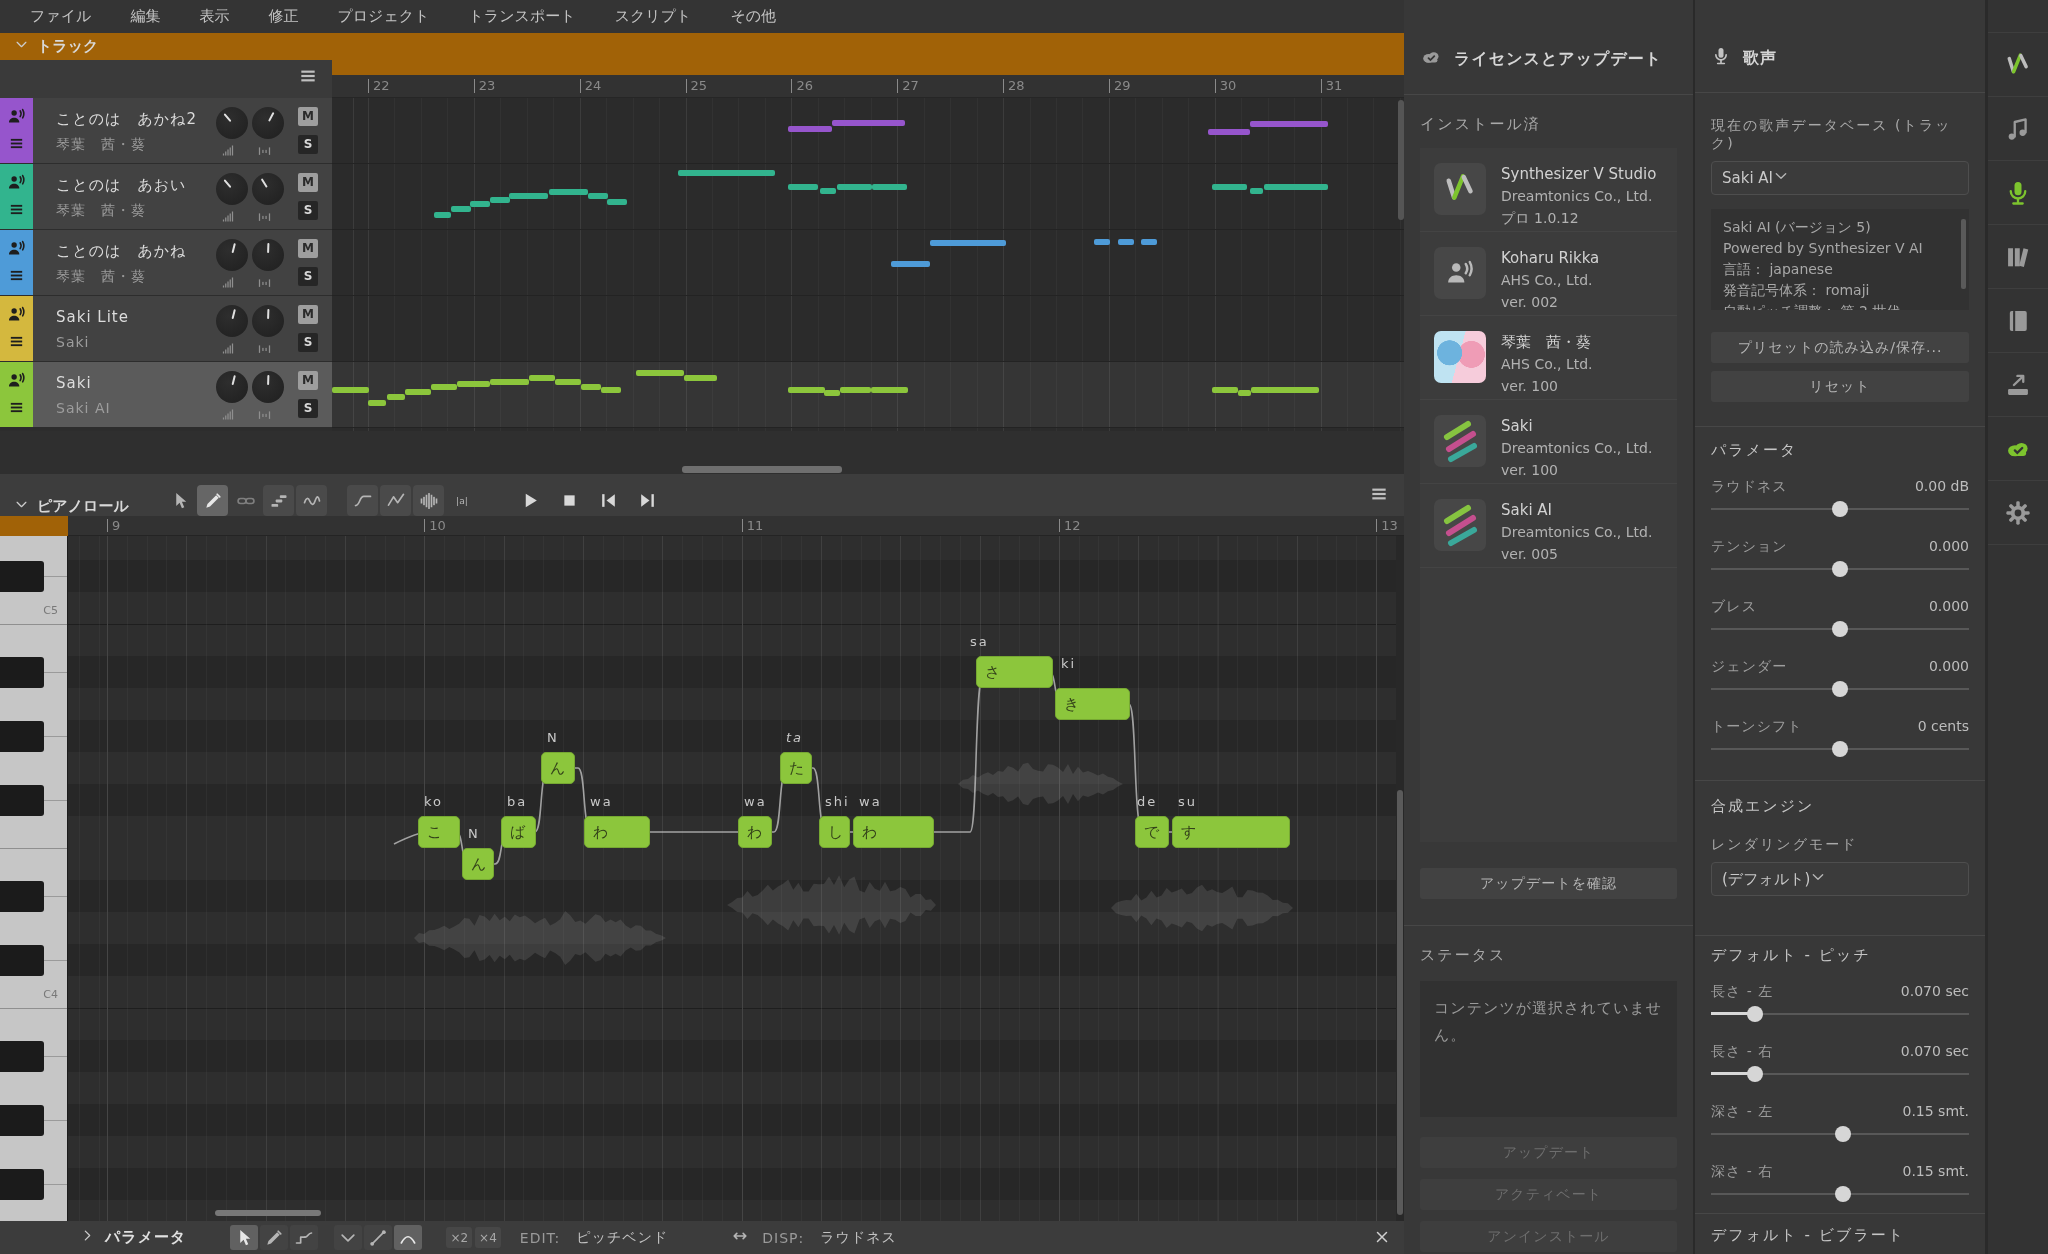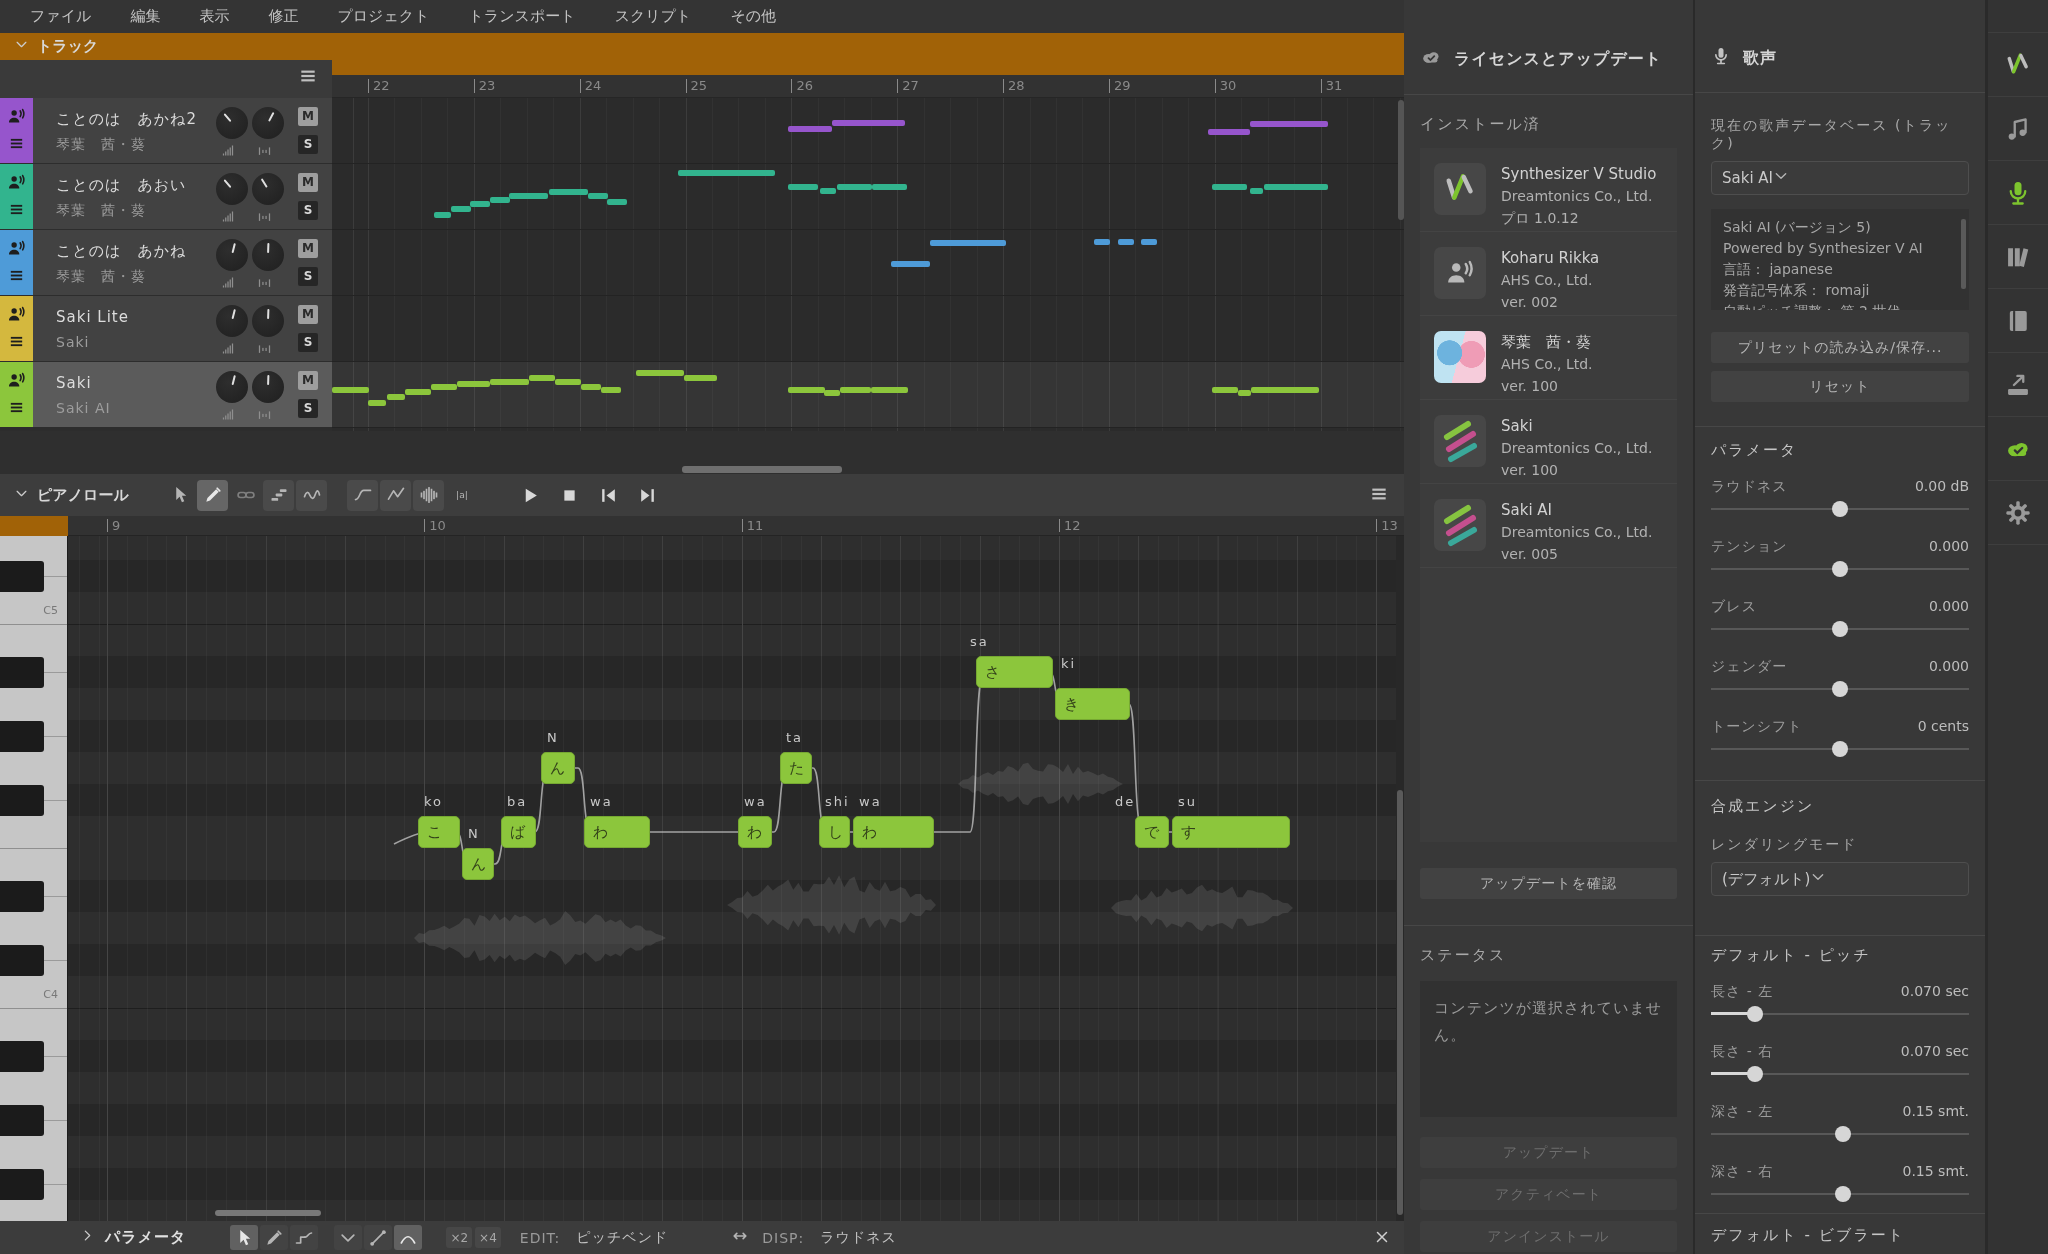--- a/index.html
+++ b/index.html
@@ -48,21 +48,21 @@
     background-position:36px 0,36px 0; overflow:hidden; }
   .lane-sep { position:absolute; left:0; width:100%; height:1px; background:#232323; }
   .lane-sel { position:absolute; left:0; width:100%; height:65px; background:rgba(255,255,255,0.05); }
   .clip { position:absolute; height:6px; border-radius:2px; }
 
   .gapstrip { position:absolute; left:0; top:431px; width:1405px; height:43px; background:#2f2f2f; }
   .hscroll { position:absolute; height:7px; border-radius:3px; background:#6f6f6f; }
 
   
   .pr-header { position:absolute; left:0; top:474px; width:1405px; height:42px; background:#3d3d3d;
-               display:flex; align-items:center; }
+               display:flex; align-items:flex-end; }
   .pr-title { display:flex; align-items:center; gap:8px; font-size:15px; font-weight:bold; color:#d8d8d8;
               margin-left:14px; width:150px; }
   .tbtn { width:31px; height:31px; border-radius:4px; display:flex; align-items:center; justify-content:center;
           margin-right:2px; background:transparent; }
   .tbtn.grp { background:#4a4a4a; }
   .tbtn.on  { background:#666666; }
   .tbtn.dim { opacity:0.55; }
   .tgroup { display:flex; margin-right:18px; }
   .pr-hb { position:absolute; right:16px; top:10px; }
 
@@ -671,31 +671,31 @@
       <div class="nlyric" style="left: 400px; top: 290px;">N</div>
       <div class="note" style="left: 394px; top: 312px; width: 32px;">ん</div>
       <div class="nlyric" style="left: 439px; top: 258px;">ba</div>
       <div class="note" style="left: 433px; top: 280px; width: 35px;">ば</div>
       <div class="nlyric" style="left: 479px; top: 194px;">N</div>
       <div class="note" style="left: 473px; top: 216px; width: 34px;">ん</div>
       <div class="nlyric" style="left: 522px; top: 258px;">wa</div>
       <div class="note" style="left: 516px; top: 280px; width: 66px;">わ</div>
       <div class="nlyric" style="left: 676px; top: 258px;">wa</div>
       <div class="note" style="left: 670px; top: 280px; width: 34px;">わ</div>
-      <div class="nlyric" style="left: 718px; top: 194px;">ta</div>
+      <div class="nlyric" style="left: 718px; top: 194px; font-style: italic;">ta</div>
       <div class="note" style="left: 712px; top: 216px; width: 32px;">た</div>
       <div class="nlyric" style="left: 757px; top: 258px;">shi</div>
       <div class="note" style="left: 751px; top: 280px; width: 31px;">し</div>
       <div class="nlyric" style="left: 791px; top: 258px;">wa</div>
       <div class="note" style="left: 785px; top: 280px; width: 81px;">わ</div>
       <div class="nlyric" style="left: 902px; top: 98px;">sa</div>
       <div class="note" style="left: 908px; top: 120px; width: 77px;">さ</div>
       <div class="nlyric" style="left: 993px; top: 120px;">ki</div>
       <div class="note" style="left: 987px; top: 152px; width: 75px;">き</div>
-      <div class="nlyric" style="left: 1047px; top: 258px;">de</div>
+      <div class="nlyric" style="left: 1069px; top: 258px;">de</div>
       <div class="note" style="left: 1067px; top: 280px; width: 34px;">で</div>
       <div class="nlyric" style="left: 1110px; top: 258px;">su</div>
       <div class="note" style="left: 1104px; top: 280px; width: 118px;">す</div>
       <div style="position: absolute; left: 147px; top: 674px; width: 106px; height: 6px; background: rgb(120, 120, 120); border-radius: 3px;"></div>
     </div>
 
   <div class="vscroll-track">
     <div class="vscroll-thumb" style="left:1px; top:254px; width:6px; height:425px;"></div>
   </div>
 

